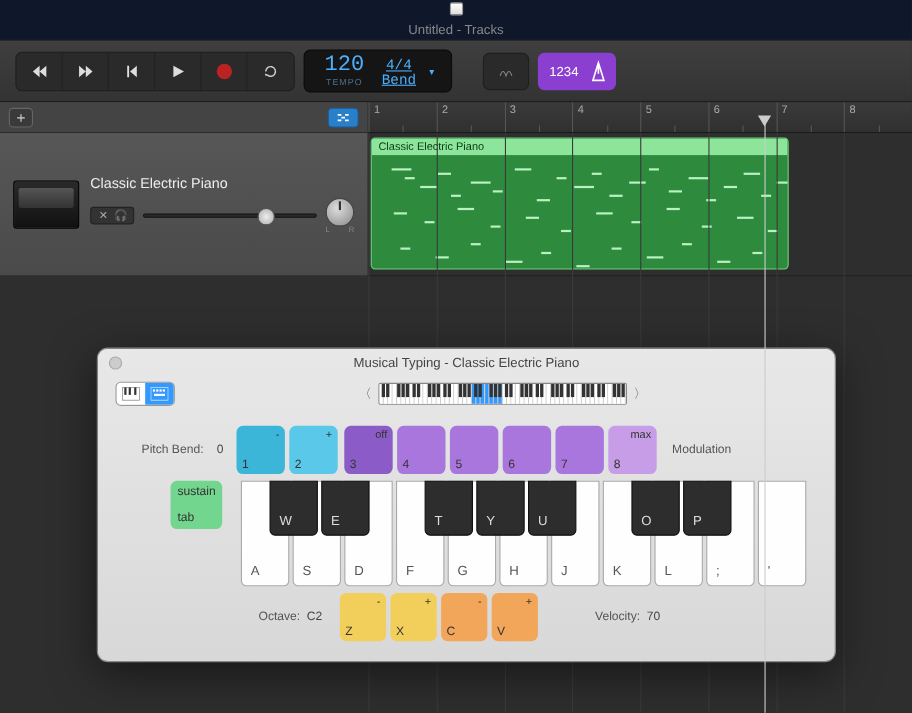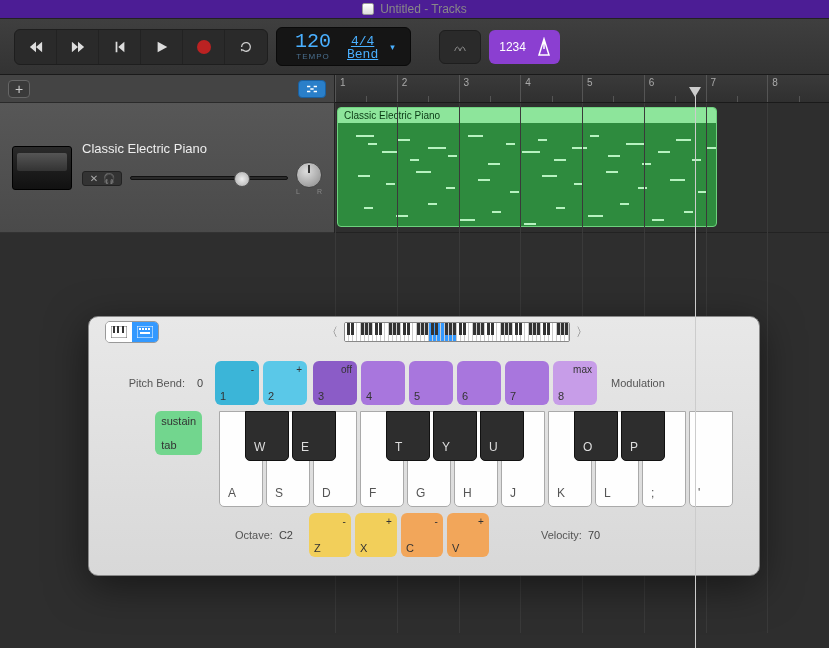--- a/index.html
+++ b/index.html
@@ -1,19 +1,19 @@
 <!DOCTYPE html>
 <html><head>
 <meta charset="utf-8">
 <style>
 * { box-sizing: border-box; margin: 0; padding: 0; font-family: -apple-system, "Helvetica Neue", Arial, sans-serif; }
 body { background: #2e2e2e; width: 829px; height: 648px; overflow: hidden; color: #ccc; }
 
 
-.doc-title { text-align: center; font-size: 12px; color: #888; padding: 2px 0; background: #4c1d95; border-bottom: 1px solid #222; display:flex; align-items:center; justify-content:center; gap:6px;}
+.doc-title { text-align: center; font-size: 12px; color: #888; padding: 2px 0; background: #0f172a; border-bottom: 1px solid #222; display:flex; align-items:center; justify-content:center; gap:6px;flex-direction:column;}
 .doc-title .doc-icon {width:12px;height:12px;background:linear-gradient(#fff,#ddd);border:1px solid #999;border-radius:2px;}
 
 .toolbar { display: flex; align-items: center; gap: 8px; padding: 8px 14px; background: linear-gradient(#3f3f3f,#333); border-bottom: 1px solid #1a1a1a; }
 .transport { display: flex; gap: 0; background: #2a2a2a; border-radius: 6px; overflow: hidden; border:1px solid #1e1e1e;}
 .transport .tbtn { width: 42px; height: 34px; display: flex; align-items: center; justify-content: center; color: #ddd; cursor: pointer; border-right:1px solid #222;}
 .transport .tbtn:last-child{border-right:none;}
 .transport .tbtn.rec > span { display:inline-block;width:14px;height:14px;border-radius:50%;background:#b22; }
 .transport svg { width: 14px; height: 14px; fill: #ddd; }
 
 .lcd { display:flex; gap:0; background:#151515; border-radius:6px; border:1px solid #0a0a0a; padding:4px 10px; align-items:flex-end;}
@@ -293,20 +293,25 @@
         <div class="grid-line" style="left: 185.25px; top: 28px; bottom: -400px;"></div>
         <div class="grid-line" style="left: 247px; top: 28px; bottom: -400px;"></div>
         <div class="grid-line" style="left: 308.75px; top: 28px; bottom: -400px;"></div>
         <div class="grid-line" style="left: 370.5px; top: 28px; bottom: -400px;"></div>
         <div class="grid-line" style="left: 432.25px; top: 28px; bottom: -400px;"></div>
       </div>
   </div>
 </div>
 
 <div class="mtw">
+  <div class="mtw-titlebar">
+    <div class="traffic"></div>
+    <div class="mtw-title">Musical Typing - Classic Electric Piano</div>
+    <div style="width:12px;"></div>
+  </div>
   <div class="mtw-toggle-row">
     <div class="view-seg">
       <div class="seg">
           <svg viewBox="0 0 16 12">
             <rect x="0" y="0" width="16" height="12" fill="#fff" stroke="#666"></rect>
             <rect x="2" y="0" width="2" height="7" fill="#333"></rect>
             <rect x="6" y="0" width="2" height="7" fill="#333"></rect>
             <rect x="11" y="0" width="2" height="7" fill="#333"></rect>
           </svg>
         </div>

